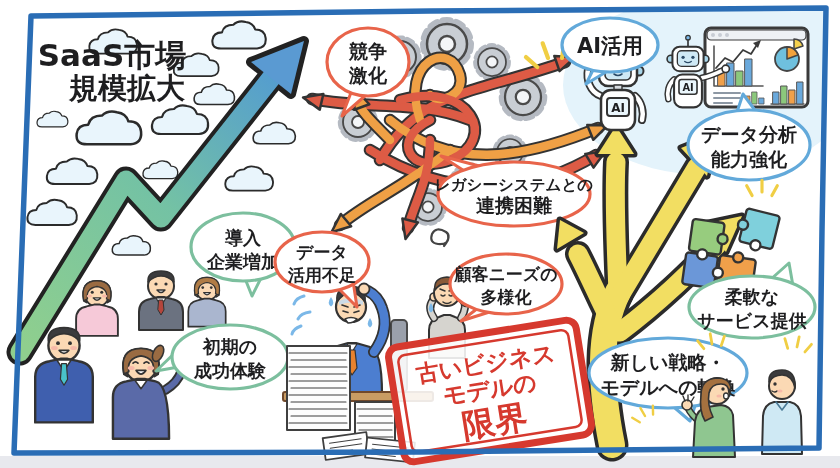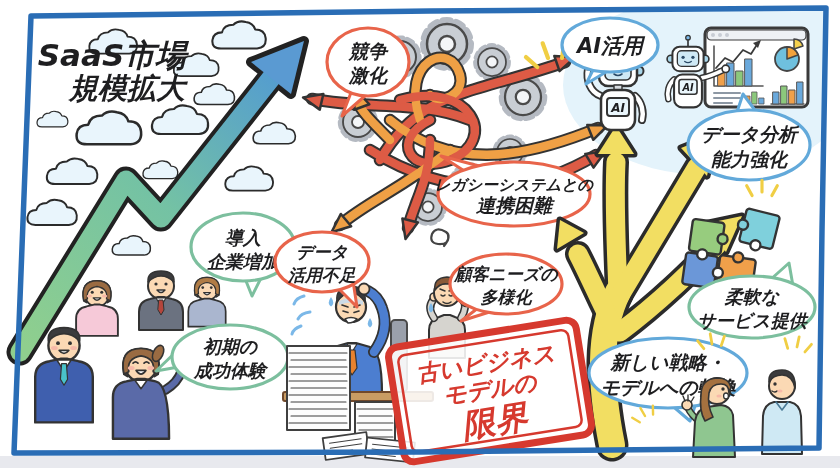--- a/index.html
+++ b/index.html
@@ -1,16 +1,16 @@
 <!DOCTYPE html>
 <html><head>
 <meta charset="utf-8">
 <style>
   html,body{margin:0;padding:0;background:#fff;}
-  .stage{width:713px;height:468px;position:relative;font-family:"DejaVu Sans","Liberation Sans",sans-serif;font-style:italic;}
+  .stage{width:713px;height:468px;position:relative;font-family:"DejaVu Sans","Liberation Sans",sans-serif;}
   svg{display:block;}
   svg text{font-family:"DejaVu Sans","Liberation Sans",sans-serif;font-weight:700;fill:#1e1e20;}
   svg path,svg rect,svg circle,svg ellipse,svg line,svg polyline,svg polygon{stroke-linejoin:round;stroke-linecap:round;}
   .bubble-ellipse{fill:#ffffff;}
   .stamp-text{fill:#d6392e;}
 </style>
 </head>
 <body>
 
 <div class="stage">

